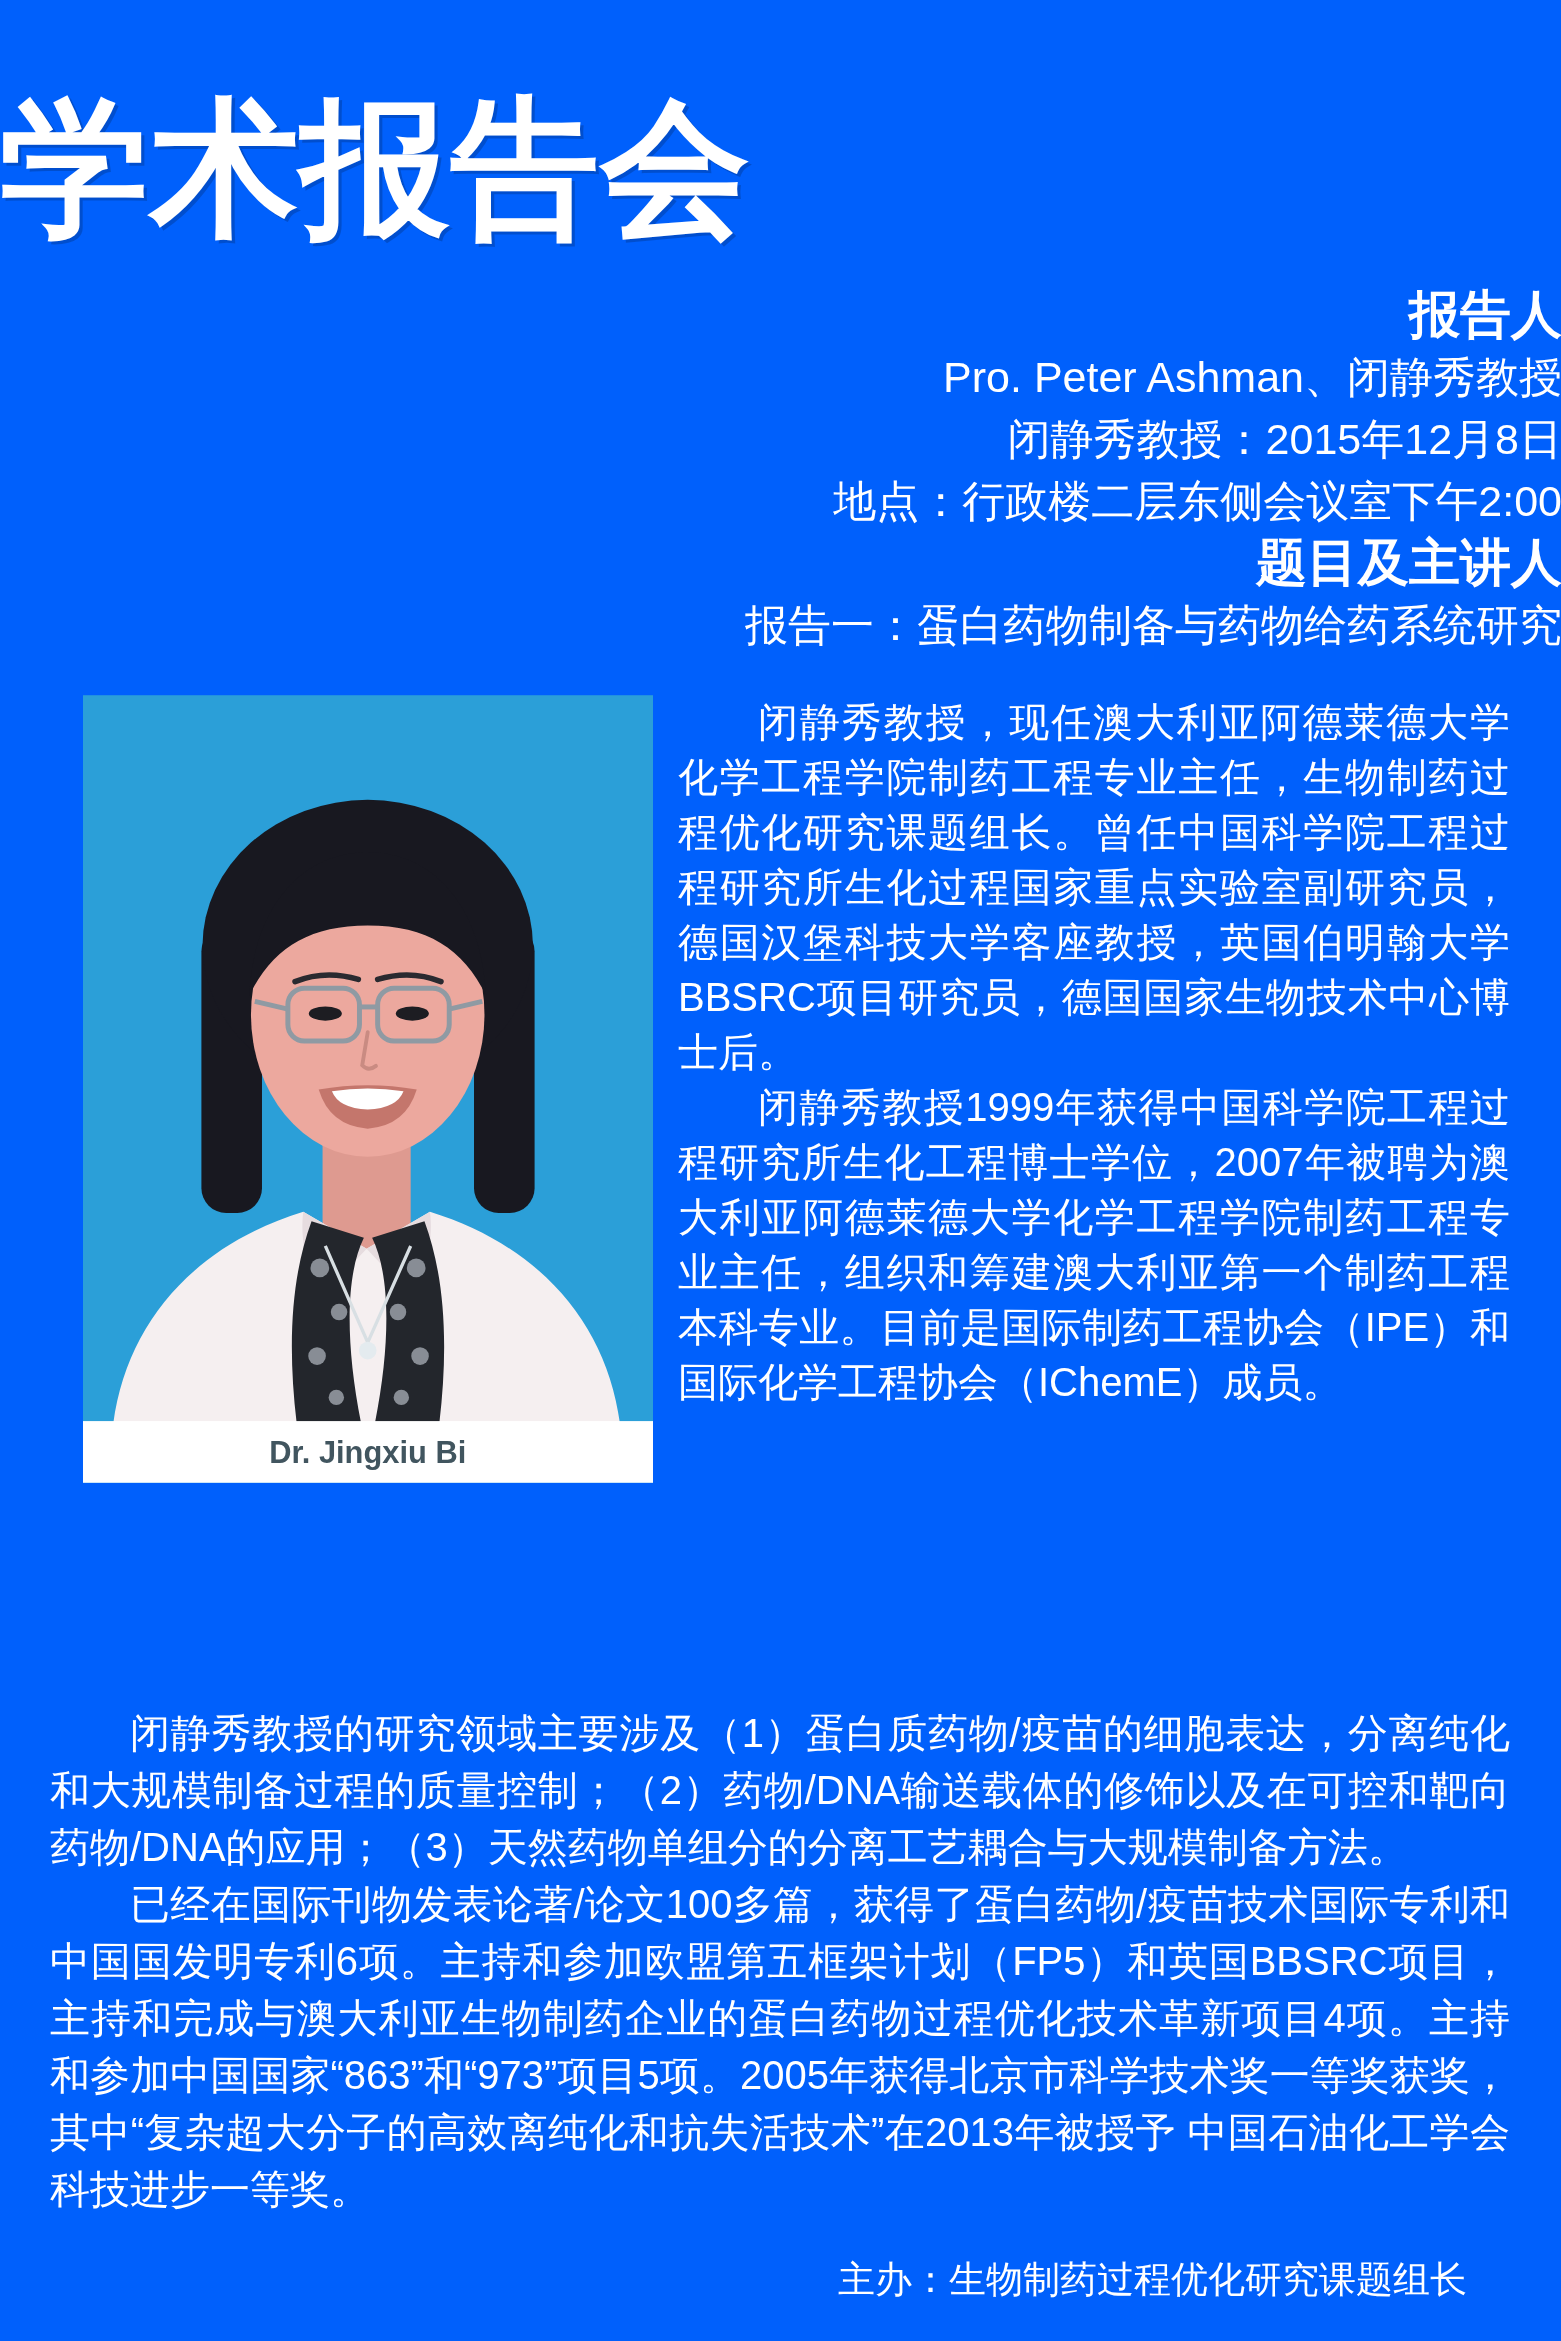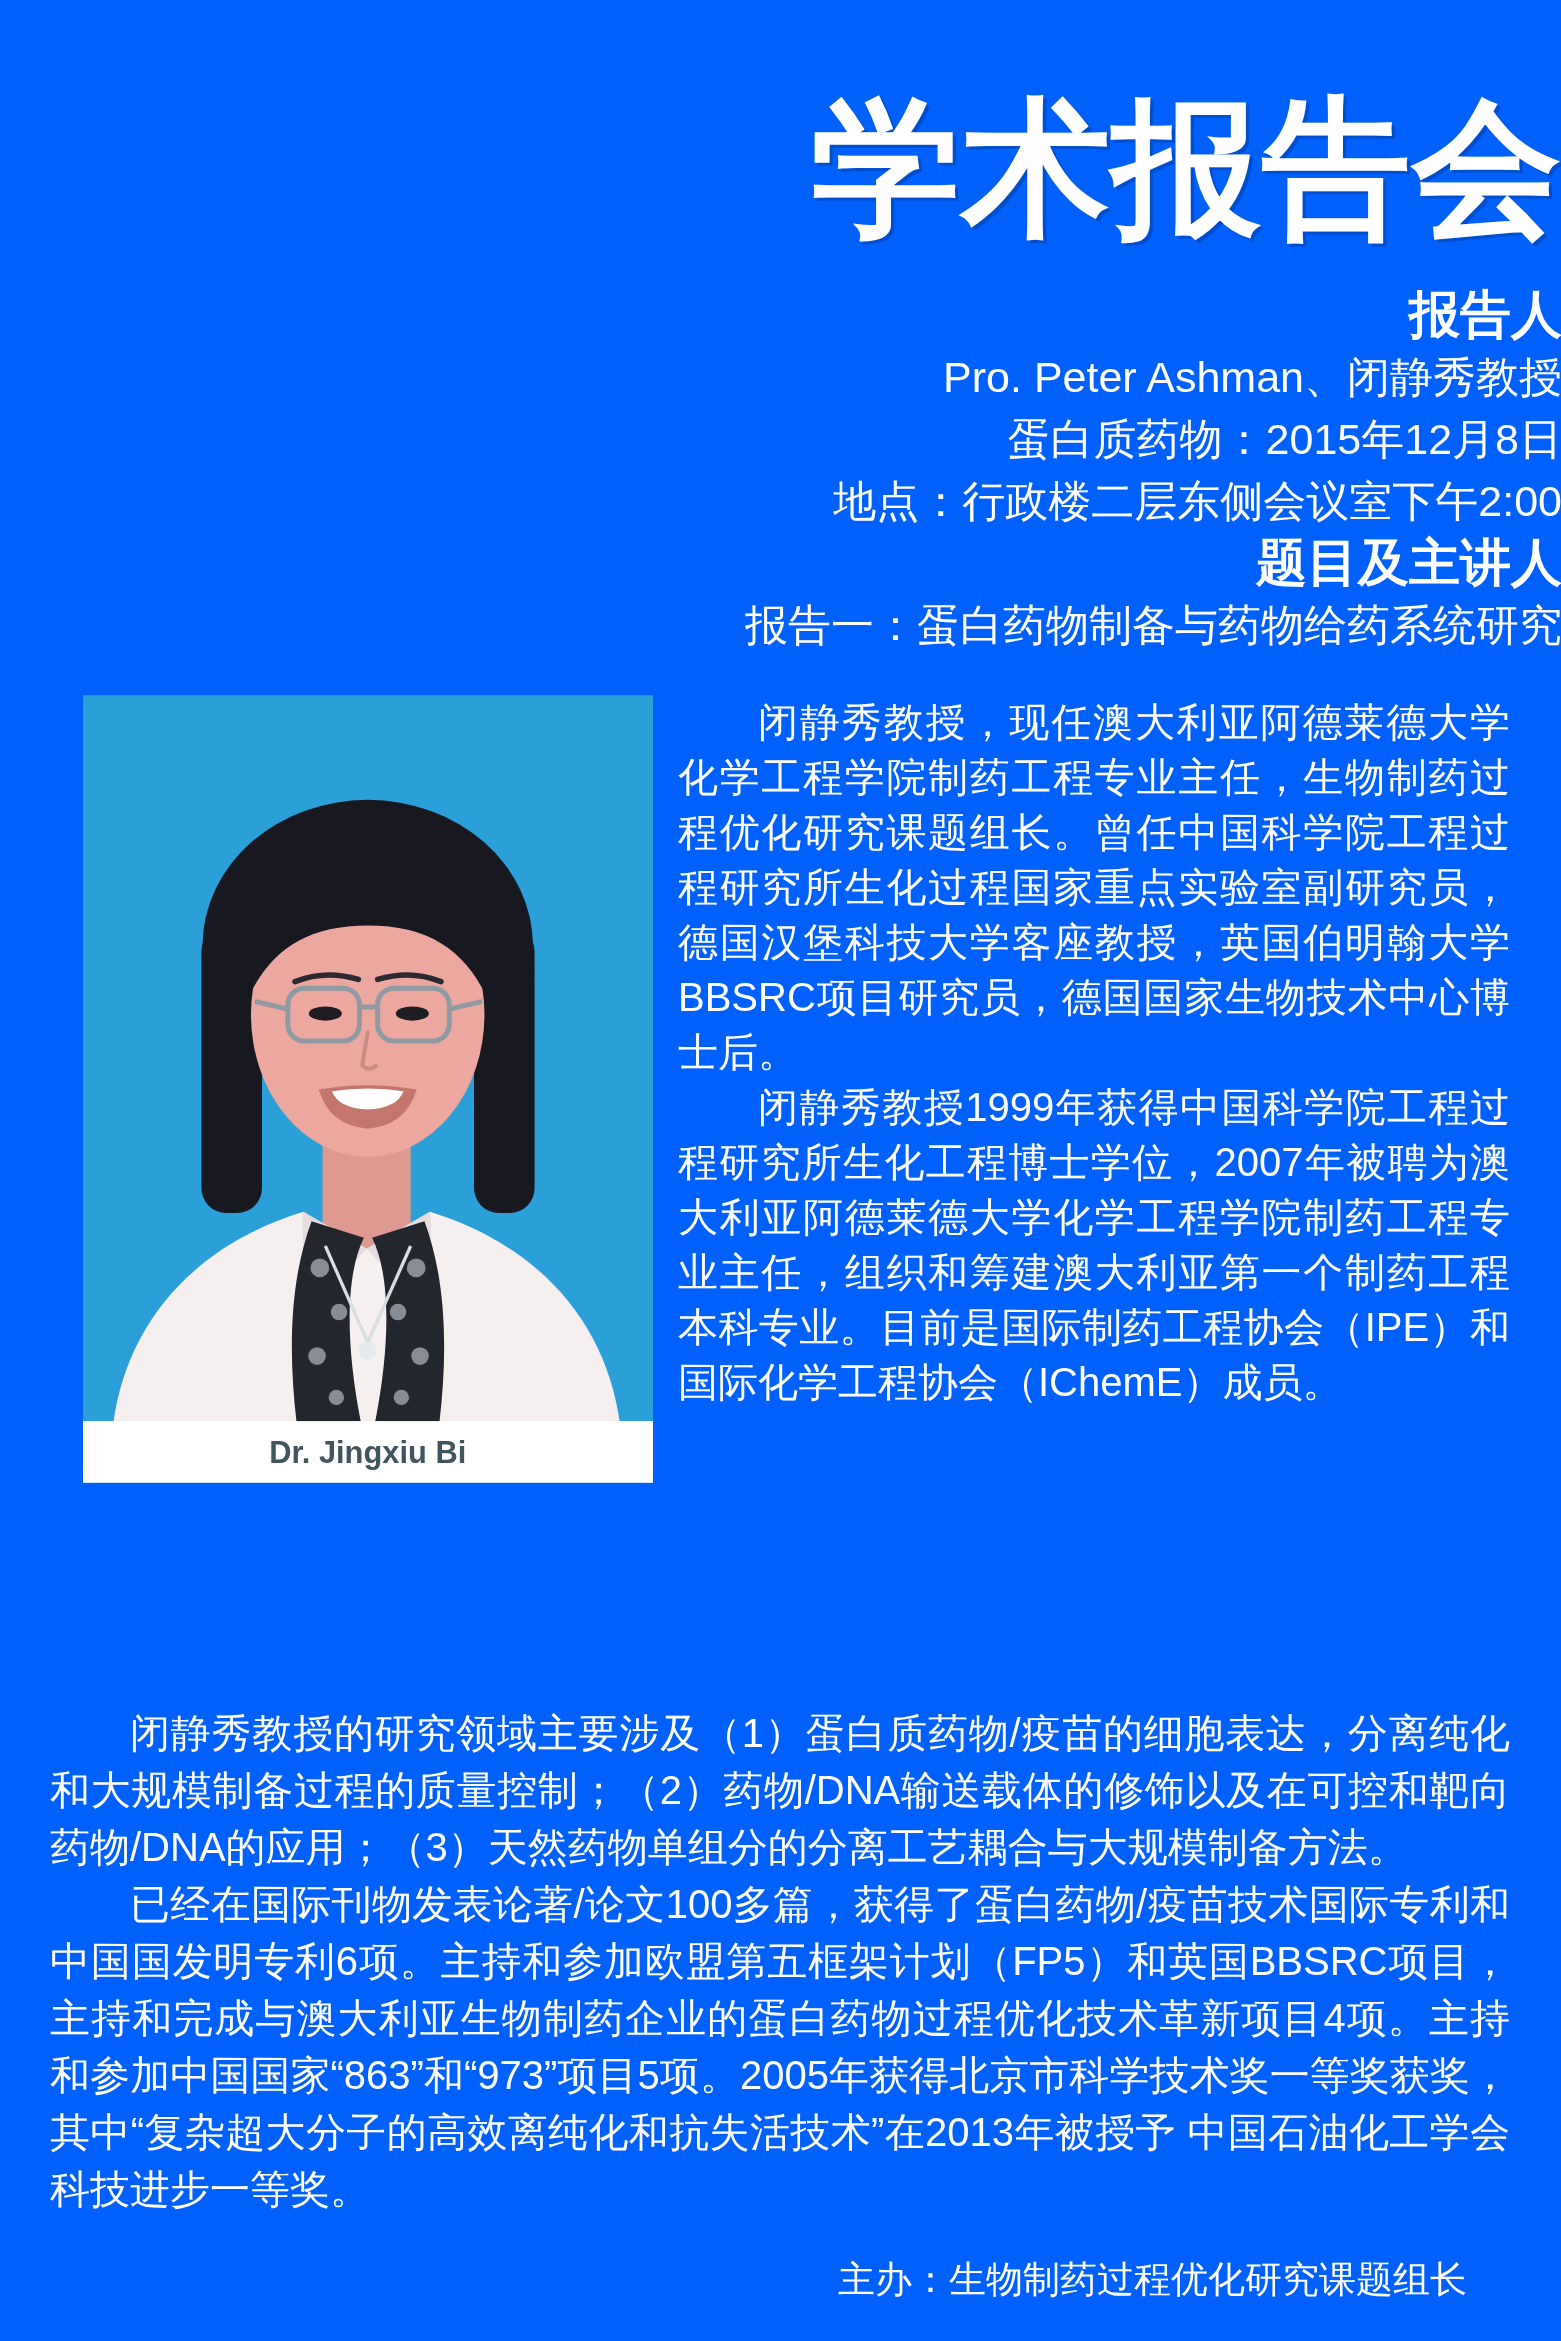--- a/index.html
+++ b/index.html
@@ -15,21 +15,21 @@
     color: #ffffff;
   }
   .poster {
     position: relative;
     width: 1562px;
     height: 2342px;
     background: #0060FC;
   }
   .title {
     margin: 83px 0 30px 0;
-    text-align: right;
+    text-align: left;
     font-size: 149px;
     font-weight: 900;
     line-height: 1.15;
     letter-spacing: 1.1px;
     text-shadow: 3.3px 3.3px 0 rgba(0,0,0,0.18);
   }
   .hdr {
     text-align: right;
     line-height: 62px;
   }
@@ -87,21 +87,21 @@
 </head>
 <body>
 
 <div class="poster">
 
   <div class="title">学术报告会</div>
 
   <div class="hdr">
     <div class="hdr-bold">报告人</div>
     <div class="hdr-line">Pro. Peter Ashman、闭静秀教授</div>
-    <div class="hdr-line">蛋白质药物：2015年12月8日</div>
+    <div class="hdr-line">闭静秀教授：2015年12月8日</div>
     <div class="hdr-line">地点：行政楼二层东侧会议室下午2:00</div>
     <div class="hdr-bold">题目及主讲人</div>
     <div class="hdr-line">报告一：蛋白药物制备与药物给药系统研究</div>
   </div>
 
   <div class="main-row">
 
     <div class="photo-frame">
       <svg viewBox="0 0 1035 1430" xmlns="http://www.w3.org/2000/svg">
 

